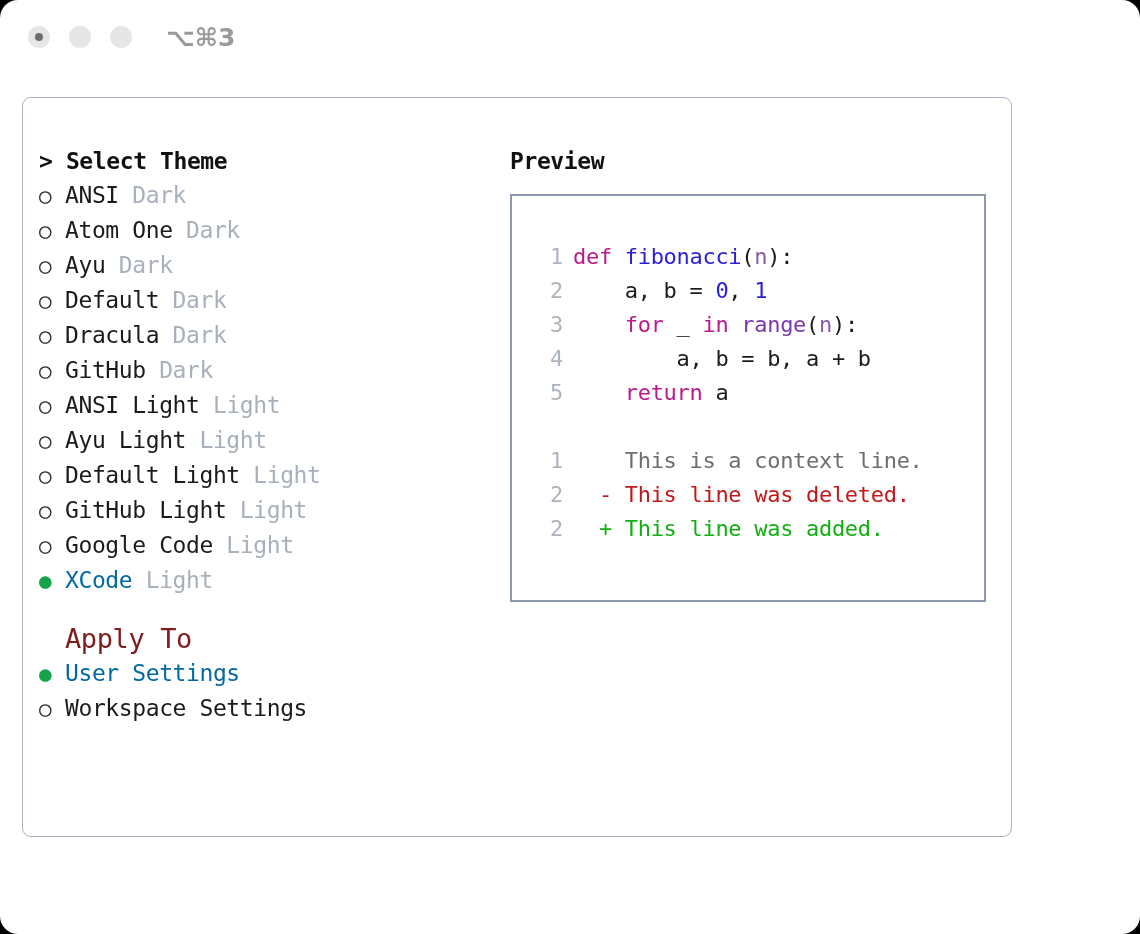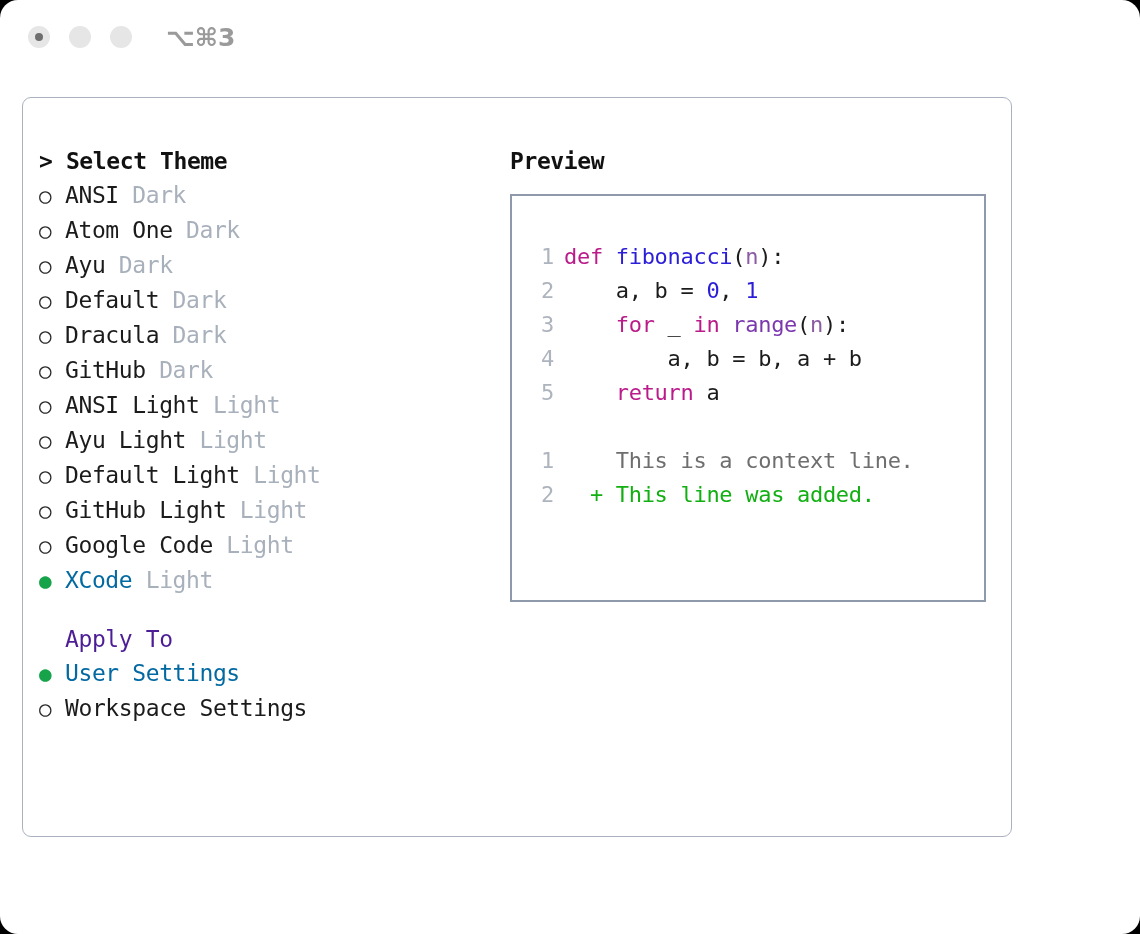--- a/index.html
+++ b/index.html
@@ -115,22 +115,22 @@
     color: #16a34a;
   }
   .opt-label.sel {
     color: #0369a1;
   }
   .opt-tag {
     color: #a8b0bb;
   }
   .gap-block { height: 24px; }
   .apply-head {
-    font-size: 23px;
-    color: #4c1d95;
+    font-size: 27px;
+    color: #7f1d1d;
     line-height: 34px;
     white-space: pre;
     padding-left: 26px;
     letter-spacing: -0.4px;
   }
   .hint {
     margin-top: 36px;
     font-size: 23px;
     line-height: 34px;
     color: #aab1bc;
@@ -158,21 +158,21 @@
     height: 408px;
     border: 2px solid #8e99ab;
     box-sizing: border-box;
     background: #ffffff;
     padding: 44px 0 0 0;
   }
   .code-line {
     font-size: 22px;
     line-height: 34px;
     white-space: pre;
-    padding-left: 18px;
+    padding-left: 27px;
     letter-spacing: -0.3px;
   }
   .ln {
     display: inline-block;
     width: 24px;
     text-align: right;
     color: #adb4be;
     margin-right: 10px;
   }
   .kw      { color: #ba1a8a; }
@@ -240,19 +240,20 @@
         <div id="code-block">
             <div class="code-line"><span class="ln">1</span><span class="kw">def </span><span class="fn">fibonacci</span><span class="plain">(</span><span class="param">n</span><span class="plain">):</span></div>
             <div class="code-line"><span class="ln">2</span><span class="plain">    a, b = </span><span class="num">0</span><span class="plain">, </span><span class="num">1</span></div>
             <div class="code-line"><span class="ln">3</span><span class="plain">    </span><span class="kw">for</span><span class="plain"> _ </span><span class="kw">in</span><span class="plain"> </span><span class="builtin">range</span><span class="plain">(</span><span class="param">n</span><span class="plain">):</span></div>
             <div class="code-line"><span class="ln">4</span><span class="plain">        a, b = b, a + b</span></div>
             <div class="code-line"><span class="ln">5</span><span class="plain">    </span><span class="kw">return</span><span class="plain"> a</span></div>
           </div>
         <div class="blank-line"></div>
         <div id="diff-block">
             <div class="code-line"><span class="ln">1</span><span class="plain">  </span><span class="ctx"> </span><span class="ctx"> This is a context line.</span></div>
+            <div class="code-line"><span class="ln">2</span><span class="plain">  </span><span class="del">-</span><span class="del"> This line was deleted.</span></div>
             <div class="code-line"><span class="ln">2</span><span class="plain">  </span><span class="add">+</span><span class="add"> This line was added.</span></div>
           </div>
       </div>
     </div>
 
   </div>
 </div>
 
 </body></html>

